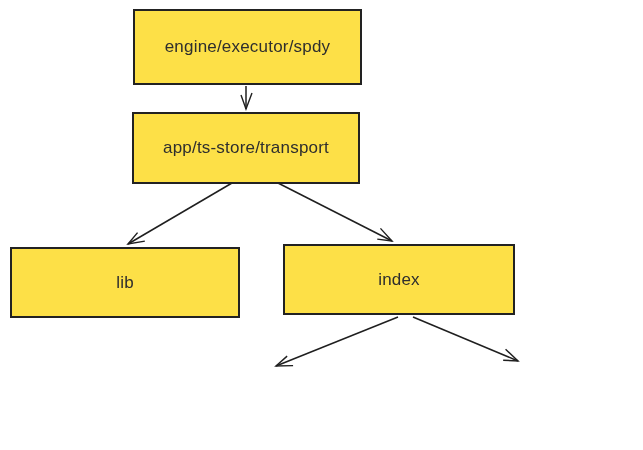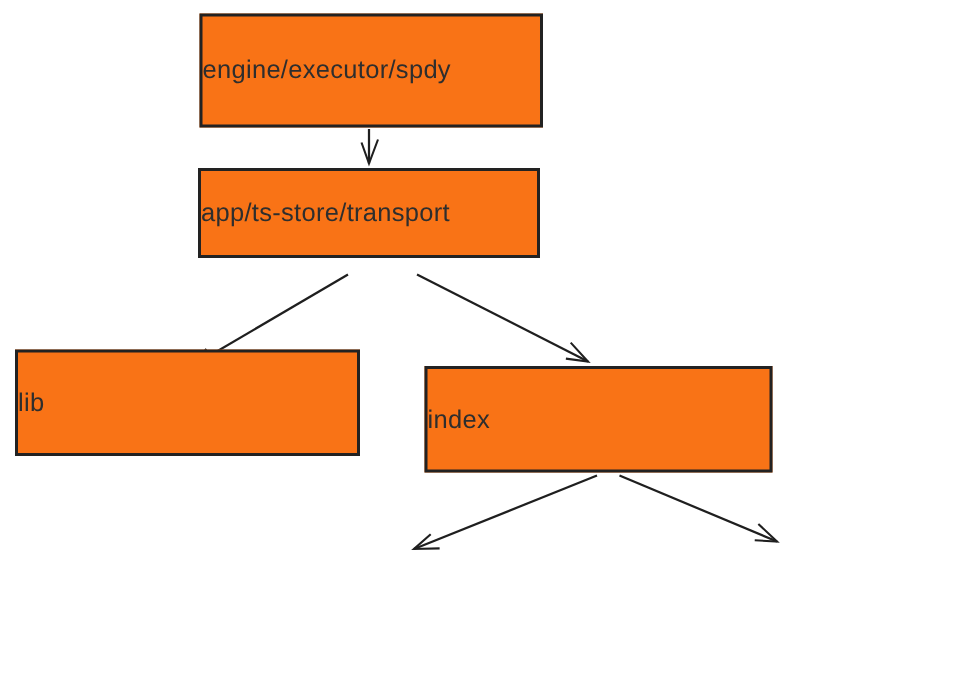--- a/index.html
+++ b/index.html
@@ -20,24 +20,24 @@
     left: 0;
     top: 0;
     width: 643px;
     height: 450px;
     pointer-events: none;
   }
   .node {
     position: absolute;
     box-sizing: border-box;
     border: 2px solid #222222;
-    background: #f97316;
+    background: #fde047;
     display: flex;
     align-items: center;
-    justify-content: flex-start;
+    justify-content: center;
     color: #2e2e2e;
     font-size: 17px;
     letter-spacing: 0.2px;
     white-space: nowrap;
   }
   .watermark {
     position: absolute;
     right: 11px;
     bottom: 15px;
     color: #c9c9c9;
@@ -61,25 +61,25 @@
     <line x1="232" y1="183" x2="128" y2="244" stroke="#1f1f1f" stroke-width="1.5" marker-end="url(#arrowhead)"></line>
     <line x1="278" y1="183" x2="392" y2="241" stroke="#1f1f1f" stroke-width="1.5" marker-end="url(#arrowhead)"></line>
     <line x1="398" y1="317" x2="276" y2="366" stroke="#1f1f1f" stroke-width="1.5" marker-end="url(#arrowhead)"></line>
     <line x1="413" y1="317" x2="518" y2="361" stroke="#1f1f1f" stroke-width="1.5" marker-end="url(#arrowhead)"></line>
   </svg>
 
   <div class="node" style="left:133px; top:9px; width:229px; height:76px;">
     <span>engine/executor/spdy</span>
   </div>
 
-  <div class="node" style="left:132px; top:112px; width:228px; height:60px;">
+  <div class="node" style="left:132px; top:112px; width:228px; height:72px;">
     <span>app/ts-store/transport</span>
   </div>
 
-  <div class="node" style="left:10px; top:233px; width:230px; height:71px;">
+  <div class="node" style="left:10px; top:247px; width:230px; height:71px;">
     <span>lib</span>
   </div>
 
   <div class="node" style="left:283px; top:244px; width:232px; height:71px;">
     <span>index</span>
   </div>
 
 
 
 

